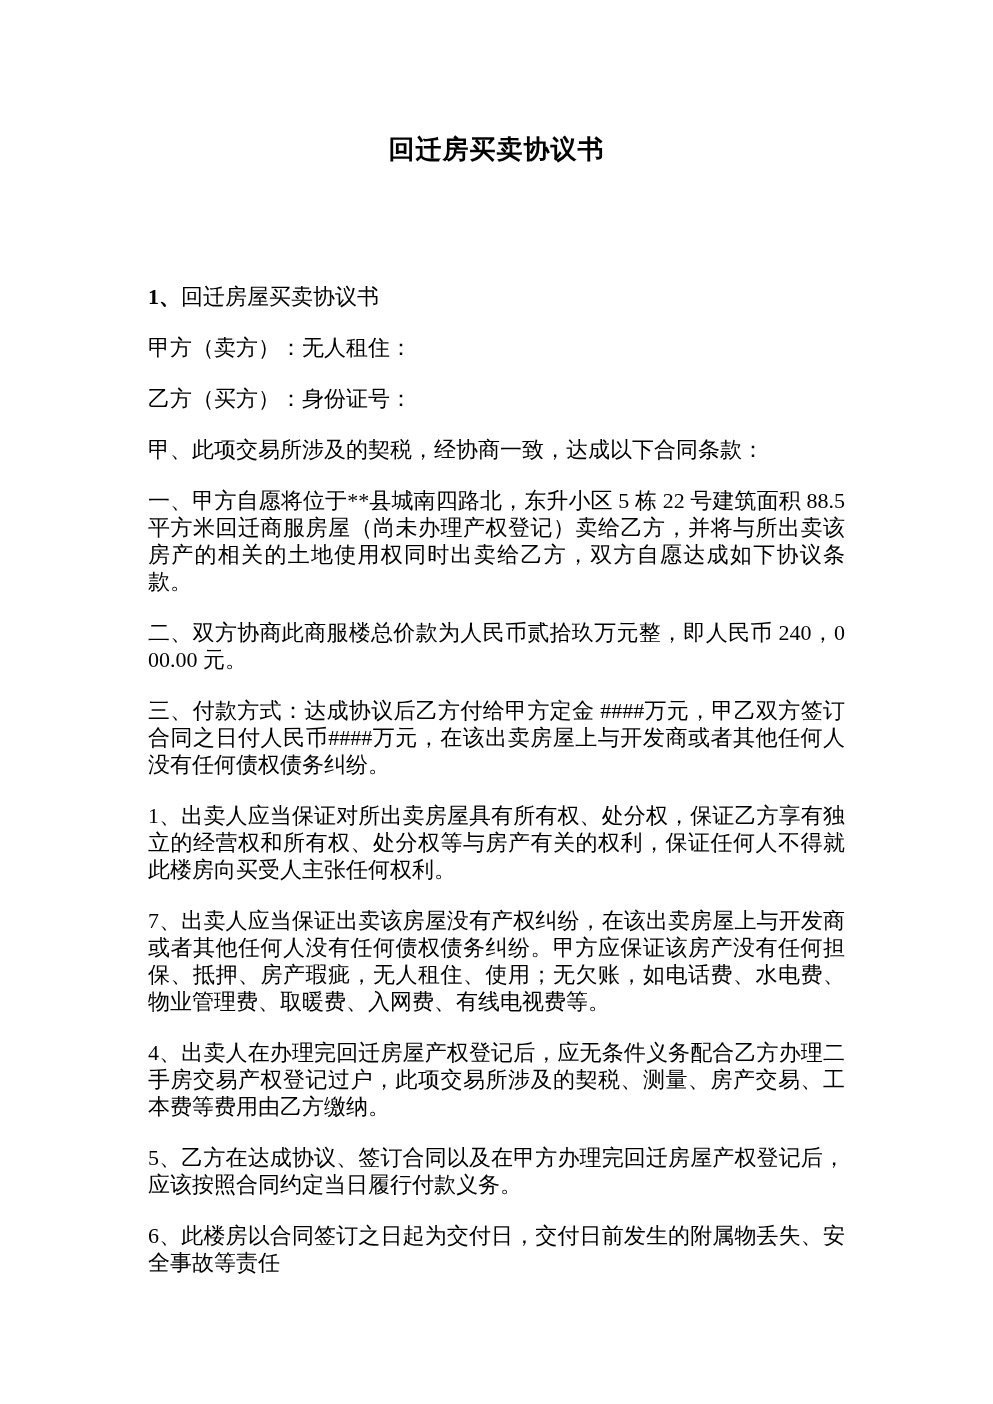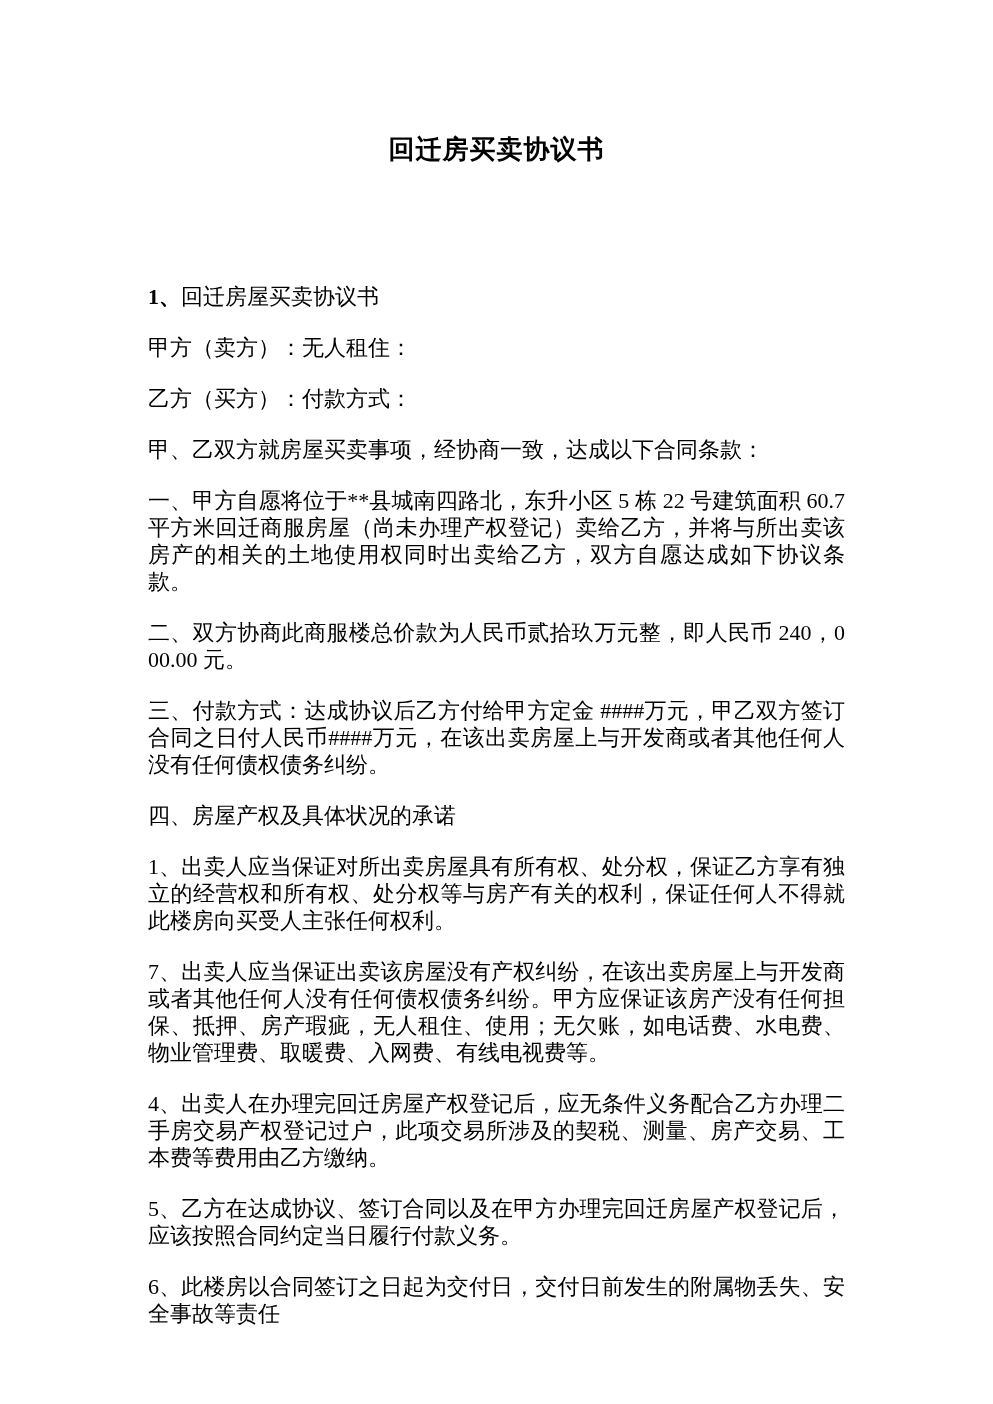--- a/index.html
+++ b/index.html
@@ -44,31 +44,30 @@
 <body>
 
 <div class="page">
 
   <div class="doc-title">回迁房买卖协议书</div>
 
   <p class="para"><span class="num-bold">1、</span><span>回迁房屋买卖协议书</span></p>
 
   <p class="para">甲方（卖方）：无人租住：</p>
 
-  <p class="para">乙方（买方）：付款方式：</p>
+  <p class="para">乙方（买方）：身份证号：</p>
 
-  <p class="para">甲、乙双方就房屋买卖事项，经协商一致，达成以下合同条款：</p>
+  <p class="para">甲、此项交易所涉及的契税，经协商一致，达成以下合同条款：</p>
 
-  <p class="para">一、甲方自愿将位于**县城南四路北，东升小区 5 栋 22 号建筑面积 60.7 平方米回迁商服房屋（尚未办理产权登记）卖给乙方，并将与所出卖该房产的相关的土地使用权同时出卖给乙方，双方自愿达成如下协议条款。</p>
+  <p class="para">一、甲方自愿将位于**县城南四路北，东升小区 5 栋 22 号建筑面积 88.5 平方米回迁商服房屋（尚未办理产权登记）卖给乙方，并将与所出卖该房产的相关的土地使用权同时出卖给乙方，双方自愿达成如下协议条款。</p>
 
   <p class="para">二、双方协商此商服楼总价款为人民币贰拾玖万元整，即人民币  240，000.00 元。</p>
 
   <p class="para">三、付款方式：达成协议后乙方付给甲方定金 ####万元，甲乙双方签订合同之日付人民币####万元，在该出卖房屋上与开发商或者其他任何人没有任何债权债务纠纷。</p>
 
-  <p class="para">四、房屋产权及具体状况的承诺</p>
 
   <p class="para">1、出卖人应当保证对所出卖房屋具有所有权、处分权，保证乙方享有独立的经营权和所有权、处分权等与房产有关的权利，保证任何人不得就此楼房向买受人主张任何权利。</p>
 
   <p class="para">7、出卖人应当保证出卖该房屋没有产权纠纷，在该出卖房屋上与开发商或者其他任何人没有任何债权债务纠纷。甲方应保证该房产没有任何担保、抵押、房产瑕疵，无人租住、使用；无欠账，如电话费、水电费、物业管理费、取暖费、入网费、有线电视费等。</p>
 
 
   <p class="para">4、出卖人在办理完回迁房屋产权登记后，应无条件义务配合乙方办理二手房交易产权登记过户，此项交易所涉及的契税、测量、房产交易、工本费等费用由乙方缴纳。</p>
 
   <p class="para">5、乙方在达成协议、签订合同以及在甲方办理完回迁房屋产权登记后，应该按照合同约定当日履行付款义务。</p>
 

